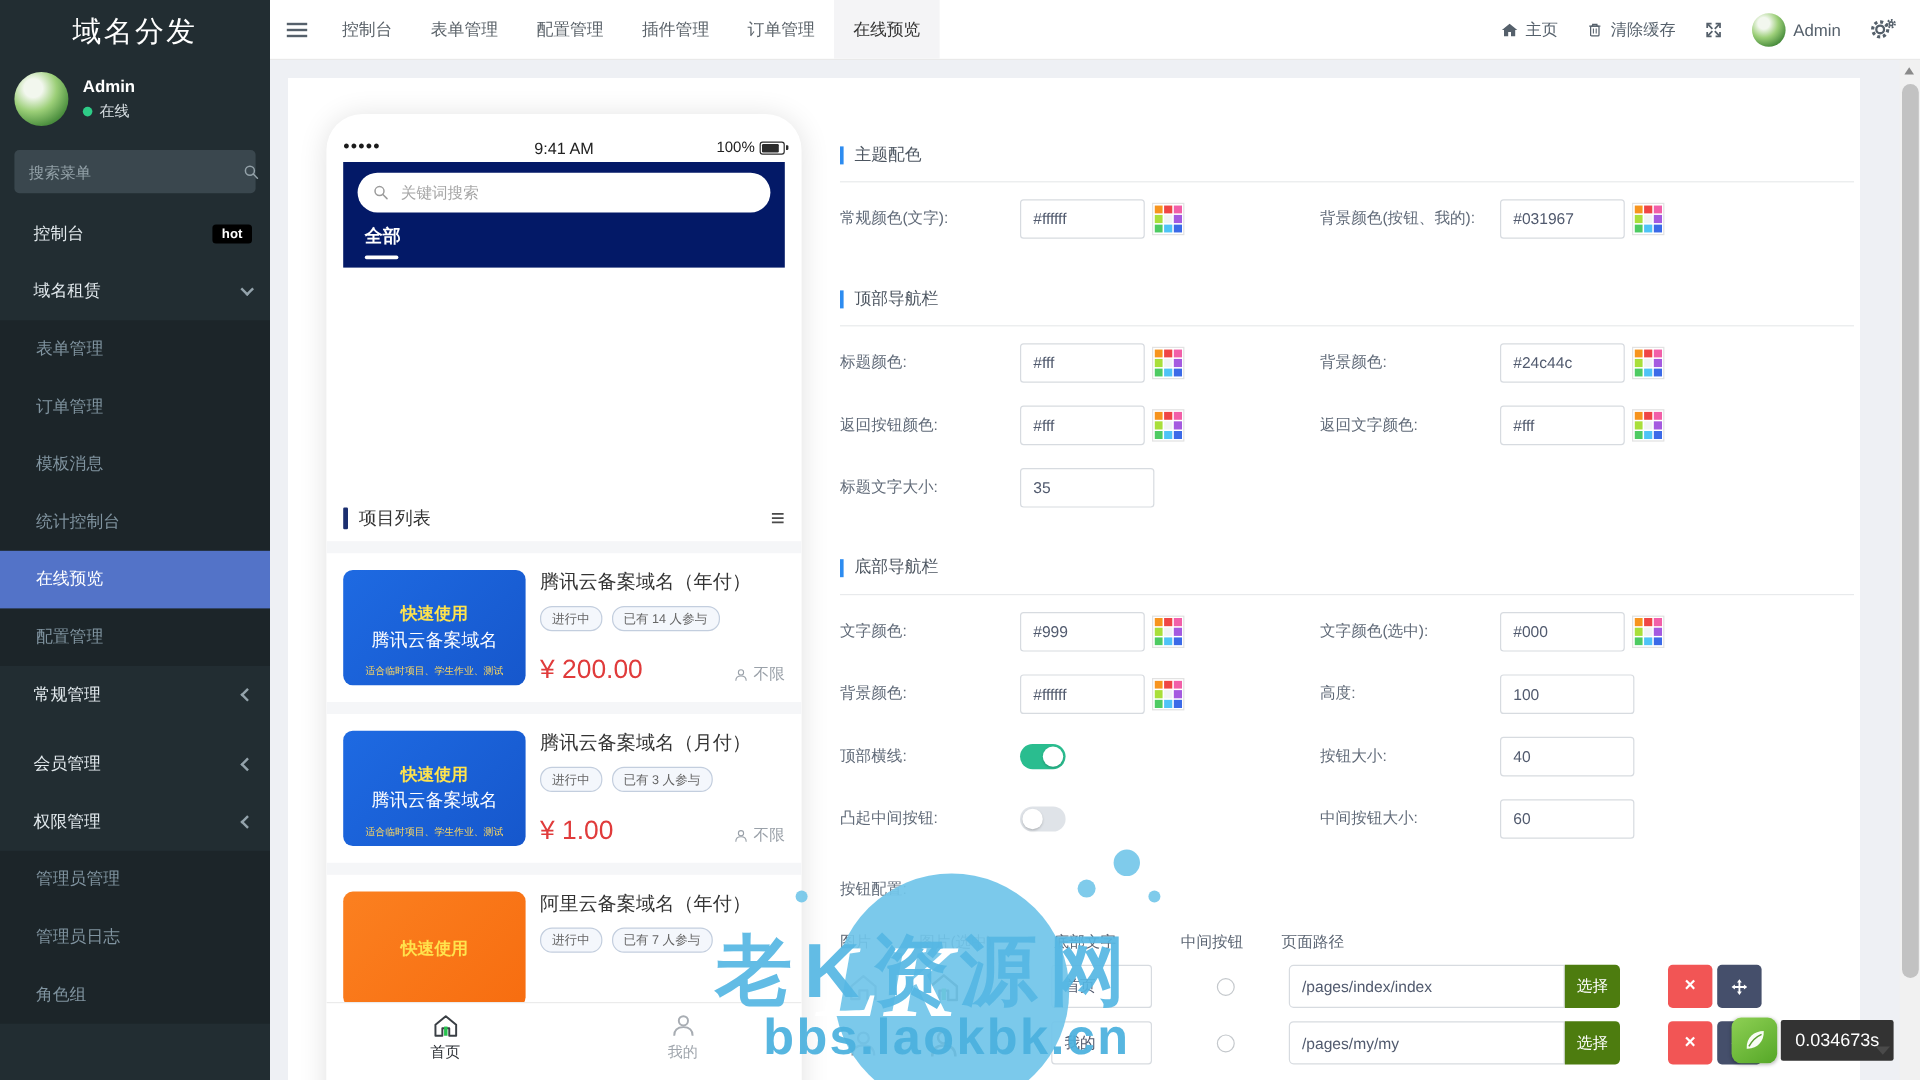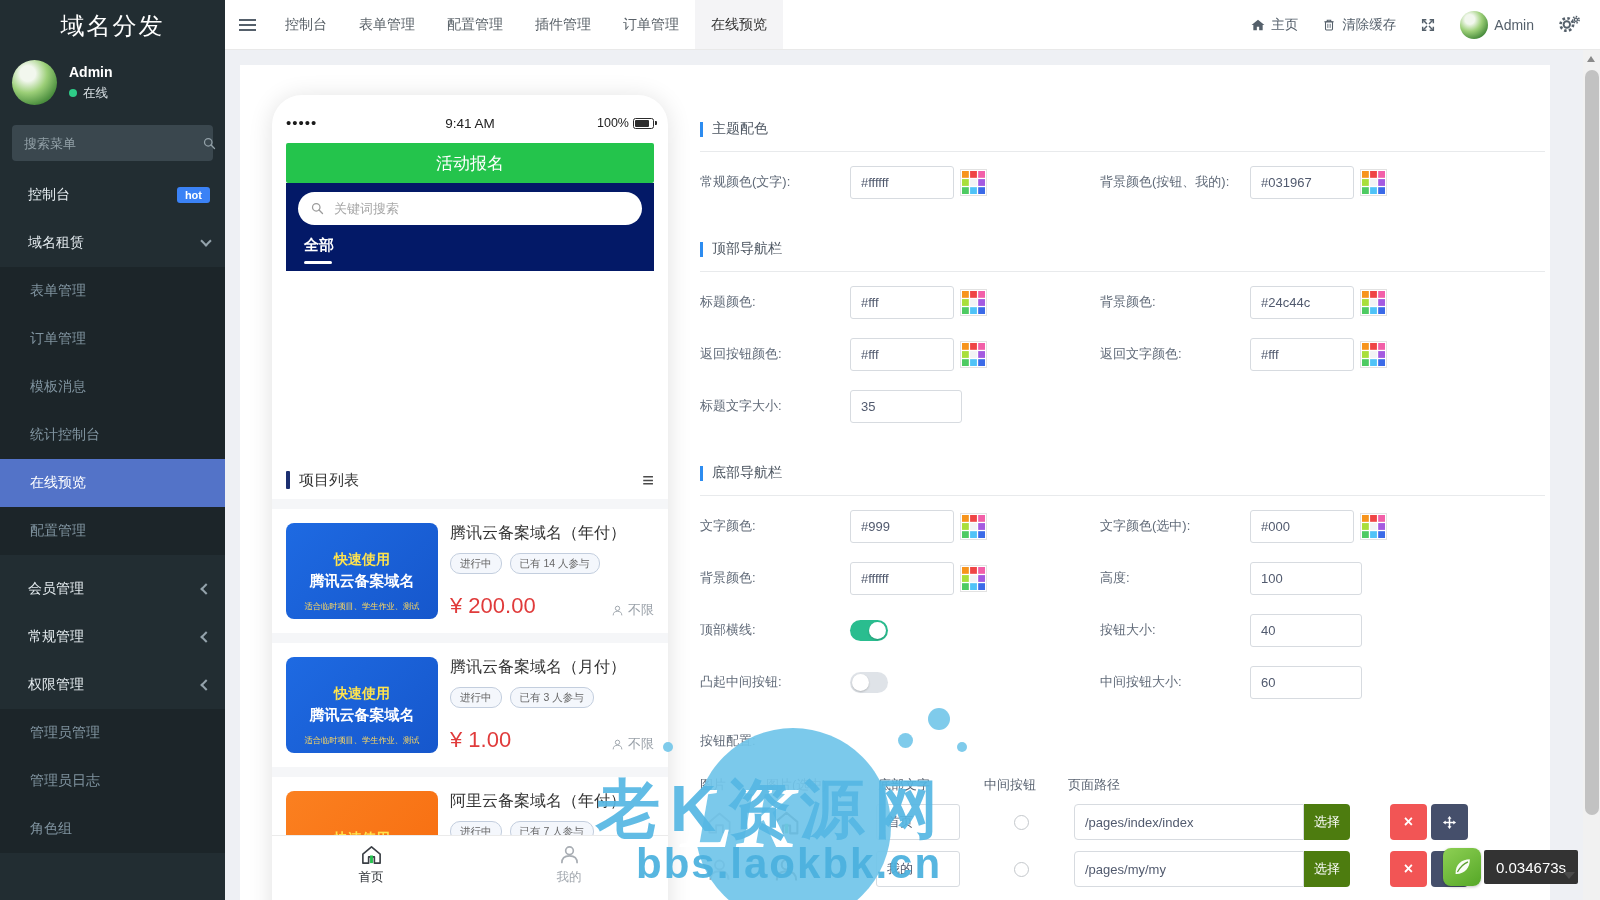--- a/index.html
+++ b/index.html
@@ -20,21 +20,21 @@
   .sidesearch{margin:6px 12px 10px 12px;height:36px;background:#3a474e;border-radius:4px;display:flex;align-items:center;padding:0 10px;}
   .sidesearch input{flex:1;background:transparent;border:0;outline:none;color:#cfd8dd;font-size:13px;font-family:inherit;}
   .sidesearch input::placeholder{color:#93a1a8;}
   .sidesearch .micon{color:#93a1a8;}
   .menu{margin-top:6px;}
   .mitem{height:48px;display:flex;align-items:center;padding:0 15px 0 28px;font-size:14px;color:#e4ebef;cursor:pointer;position:relative;}
   .mitem .lbl{flex:1;}
   .submenu{background:#1c2529;}
   .submenu .mitem{color:#8094a0;padding-left:30px;}
   .mitem.active{background:#5373c8;color:#fff;}
-  .badge-hot{background:#3b82f6;color:#fff;font-size:11px;font-weight:bold;padding:2px 8px;border-radius:3px;}
+  .badge-hot{background:#000000;color:#fff;font-size:11px;font-weight:bold;padding:2px 8px;border-radius:3px;}
   .chev{width:8px;height:8px;border-right:2px solid #94a3ac;border-bottom:2px solid #94a3ac;display:inline-block;}
   .chev.down{transform:rotate(45deg);margin-top:-4px;}
   .chev.left{transform:rotate(135deg);margin-left:4px;}
   .gap-top{margin-top:10px;}
 
   
   .topnav{position:absolute;left:225px;top:0;width:1375px;height:50px;background:#fff;display:flex;align-items:stretch;border-bottom:1px solid #e9e9e9;z-index:9;}
   .burger{width:44px;display:flex;flex-direction:column;justify-content:center;align-items:center;gap:3px;cursor:pointer;}
   .burger i{width:17px;height:2px;background:#55606b;}
   .navtabs{display:flex;}
@@ -72,21 +72,21 @@
   .p-bar{width:4px;height:18px;background:#1b2f70;margin-right:9px;border-radius:1px;}
   .p-listtitle{font-size:15px;color:#333;}
   .p-listmenu{margin-left:auto;font-size:20px;color:#4a4a4a;line-height:1;}
   .p-sep{height:10px;background:#f5f6f8;}
   .p-item{display:flex;padding:14px;height:124px;}
   .thumb{width:152px;height:96px;border-radius:8px;flex-shrink:0;position:relative;overflow:hidden;
          display:flex;flex-direction:column;align-items:center;justify-content:center;gap:3px;}
   .thumb.blue{background:linear-gradient(135deg,#1e6ae2,#1657cc);}
   .thumb.orange{background:linear-gradient(135deg,#fb8020,#f76d10);}
   .t-line1{color:#ffe34d;font-weight:bold;font-size:14px;}
-  .t-line2{color:#fff;font-weight:bold;font-size:15px;}
+  .t-line2{color:#fff;font-weight:normal;font-size:15px;}
   .t-note{position:absolute;bottom:5px;left:0;right:0;text-align:center;color:#ffd95e;font-size:10px;transform:scale(.82);white-space:nowrap;}
   .p-item-r{flex:1;margin-left:12px;display:flex;flex-direction:column;}
   .p-item-title{font-size:16px;color:#333;}
   .p-tags{display:flex;gap:8px;margin-top:9px;}
   .pill{border:1px solid #c3cede;background:#f4f7fc;color:#666;font-size:10.5px;padding:2.5px 9px;border-radius:10px;white-space:nowrap;}
   .p-item-bot{margin-top:auto;display:flex;align-items:flex-end;justify-content:space-between;}
   .price{color:#e03b3b;font-size:22px;}
   .limit{color:#9aa1a9;font-size:13px;display:flex;align-items:center;gap:4px;}
   .p-tabbar{position:absolute;left:0;right:0;top:740px;height:160px;background:#fff;border-top:1px solid #ebebeb;display:flex;z-index:5;}
   .p-tab{flex:1;display:flex;flex-direction:column;align-items:center;padding-top:7px;gap:3px;font-size:12.5px;}
@@ -262,26 +262,26 @@
         <div class="mitem">
             <span class="lbl">统计控制台</span>
           </div>
         <div class="mitem active">
             <span class="lbl">在线预览</span>
           </div>
         <div class="mitem">
             <span class="lbl">配置管理</span>
           </div>
       </div>
+      <div class="mitem">
+        <span class="lbl">常规管理</span>
+        <span class="chev left"></span>
+      </div>
       <div class="mitem gap-top">
         <span class="lbl">会员管理</span>
-        <span class="chev left"></span>
-      </div>
-      <div class="mitem">
-        <span class="lbl">常规管理</span>
         <span class="chev left"></span>
       </div>
       <div class="mitem">
         <span class="lbl">权限管理</span>
         <span class="chev left"></span>
       </div>
       <div class="submenu">
         <div class="mitem">
             <span class="lbl">管理员管理</span>
           </div>
@@ -353,21 +353,20 @@
 
   <div class="phone">
     <div class="p-status">
       <span class="p-dots">•••••</span>
       <span class="p-time">9:41 AM</span>
       <span class="p-batt">
         <span>100%</span>
         <span class="batt"></span>
       </span>
     </div>
-    <div class="p-header">活动报名</div>
     <div class="p-navy">
       <div class="p-search">
         <span style="color:#9b9b9b">
             <svg width="15" height="15">
               <use href="#sym-mag"></use>
             </svg>
           </span>
         <input placeholder="关键词搜索" style="">
       </div>
       <div class="p-tab-all">全部</div>

